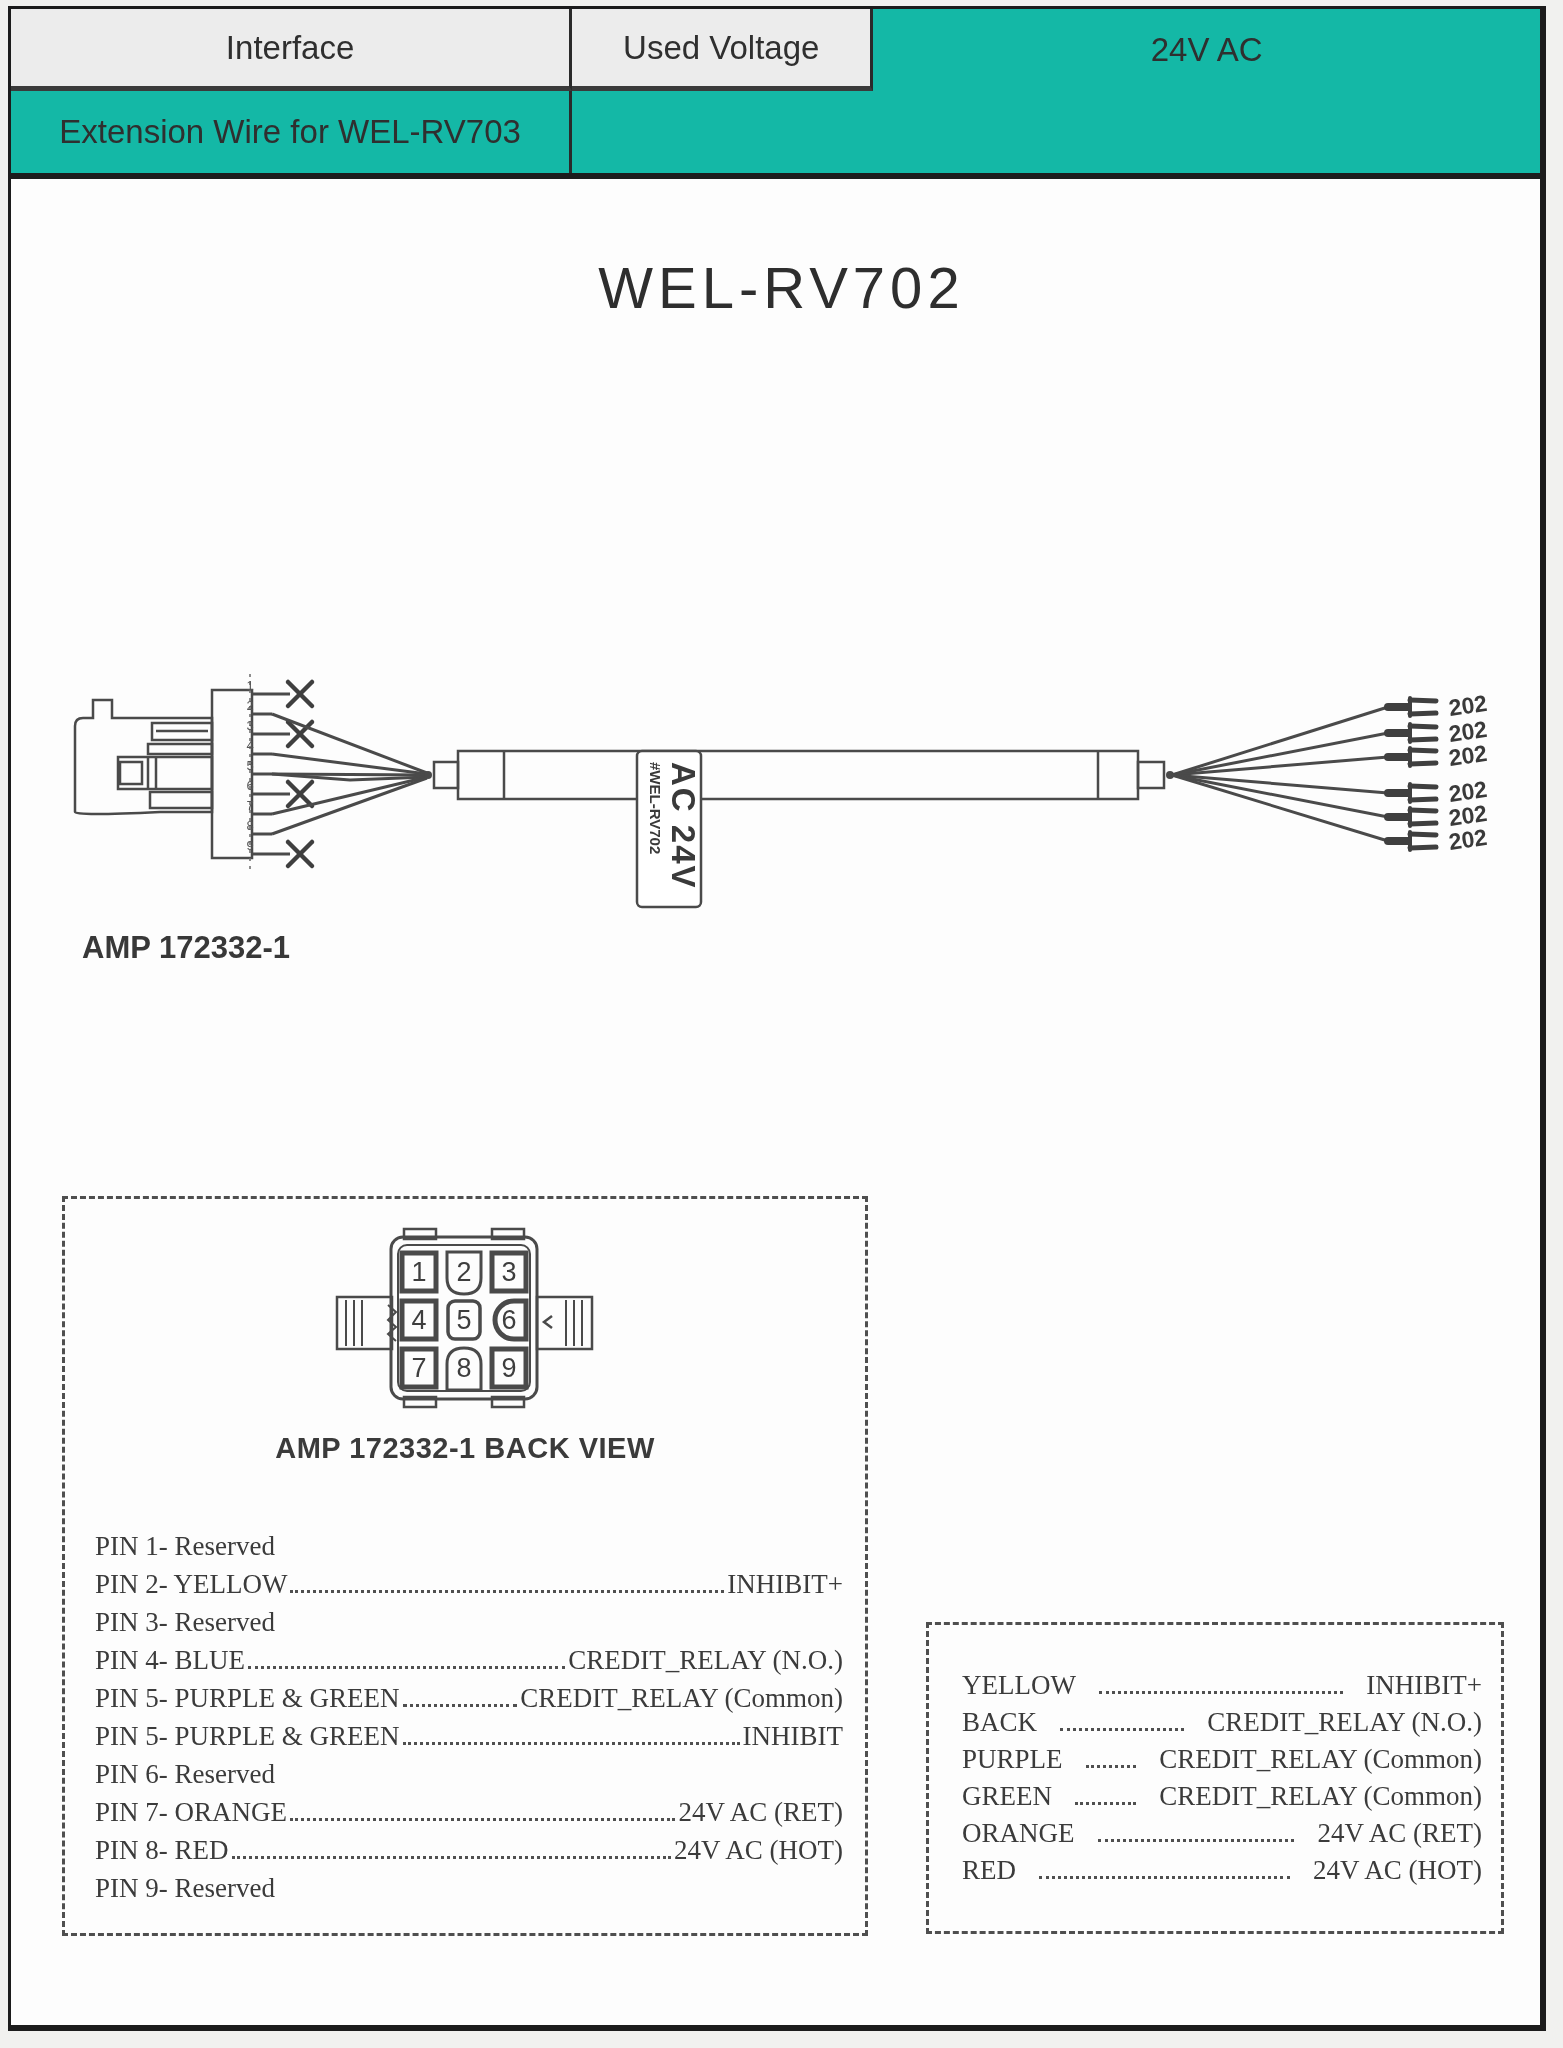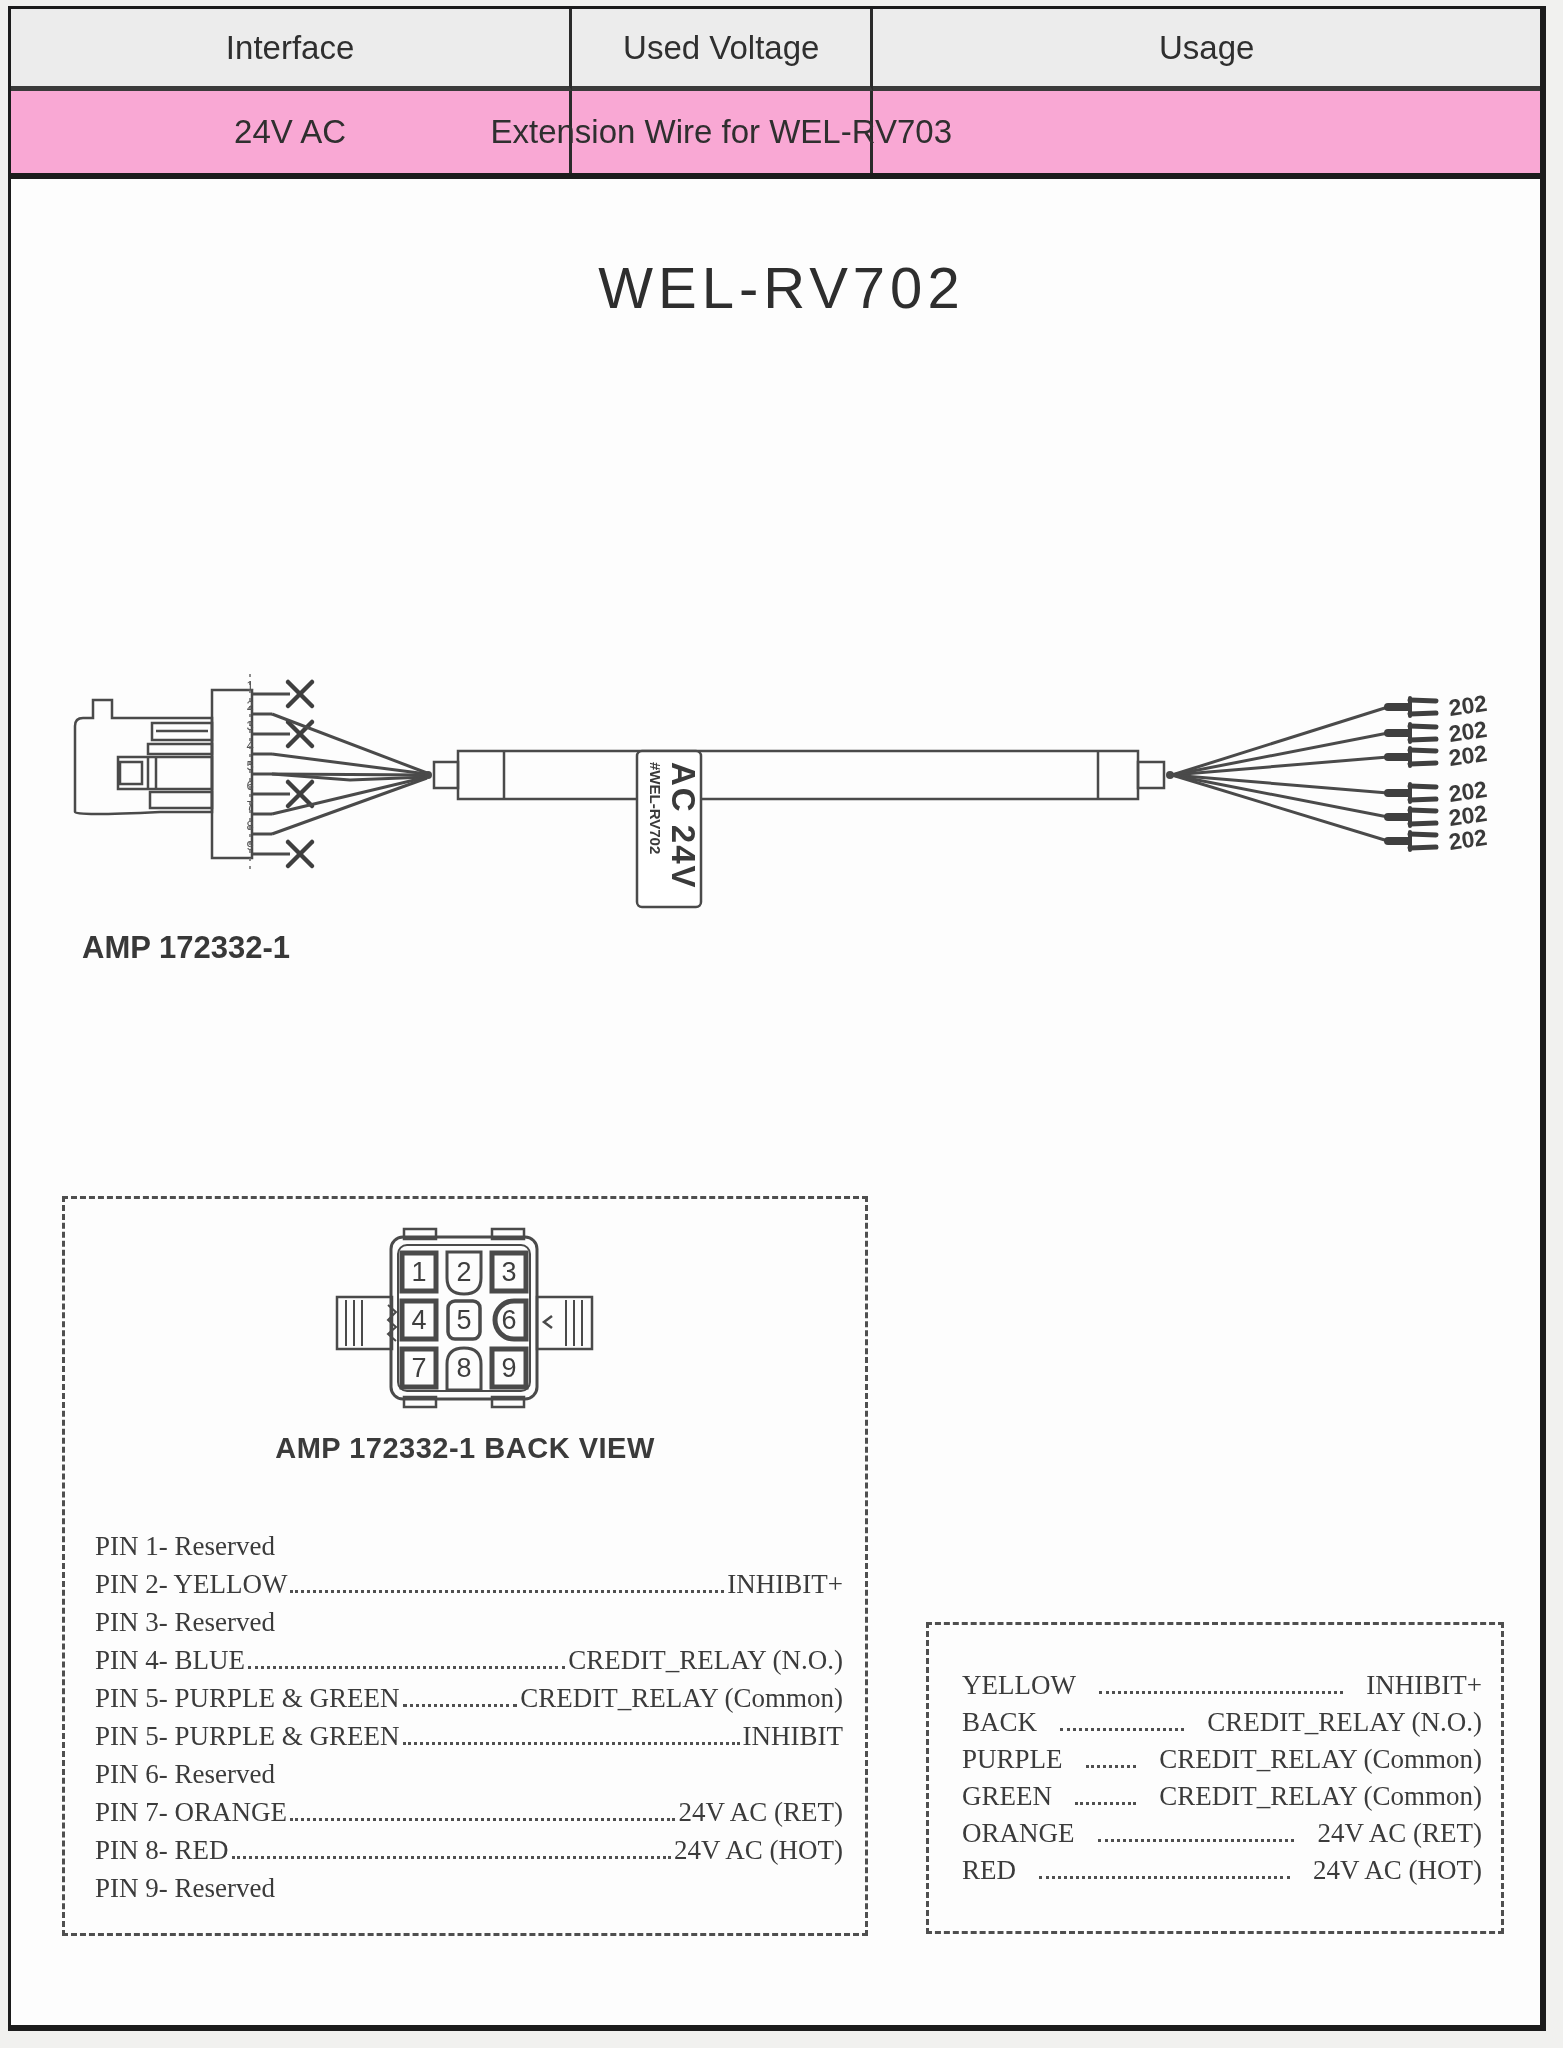--- a/index.html
+++ b/index.html
@@ -15,21 +15,21 @@
   .abs{position:absolute;}
 
   
   .doc-table{
     left:8px;top:6px;width:1538px;height:170px;
     display:grid;
     grid-template-columns:36.7% 19.7% 43.6%;
     grid-template-rows:1fr 1fr;
     border:3px solid #1c1c1c;
     border-right-width:6px;
-    background:#f9a8d4;
+    background:#14b8a6;
     box-sizing:border-box;
   }
   .doc-table .cell{
     display:flex;align-items:center;justify-content:center;
     font-size:33px;color:#2f2f2f;
     border-right:3px solid #2a2a2a;
     box-sizing:border-box;
     white-space:nowrap;
   }
   .doc-table .cell:nth-child(3n){border-right:none;}
@@ -75,21 +75,20 @@
   svg text{font-family:"Liberation Sans", sans-serif;}
 </style>
 </head>
 <body>
 
 <div id="page">
 
   <div class="abs doc-table">
     <div class="cell head">Interface</div>
     <div class="cell head">Used Voltage</div>
-    <div class="cell head">Usage</div>
     <div class="cell">24V AC</div>
     <div class="cell">Extension Wire for WEL-RV703</div>
   </div>
 
   <div class="abs content-box"></div>
 
   <div class="abs page-title">WEL-RV702</div>
 
   <svg class="abs" style="left:0;top:630px;" width="1563" height="360" viewBox="0 630 1563 360" xmlns="http://www.w3.org/2000/svg">
     <g stroke="#4a4a4a" stroke-width="2.5" fill="none">

